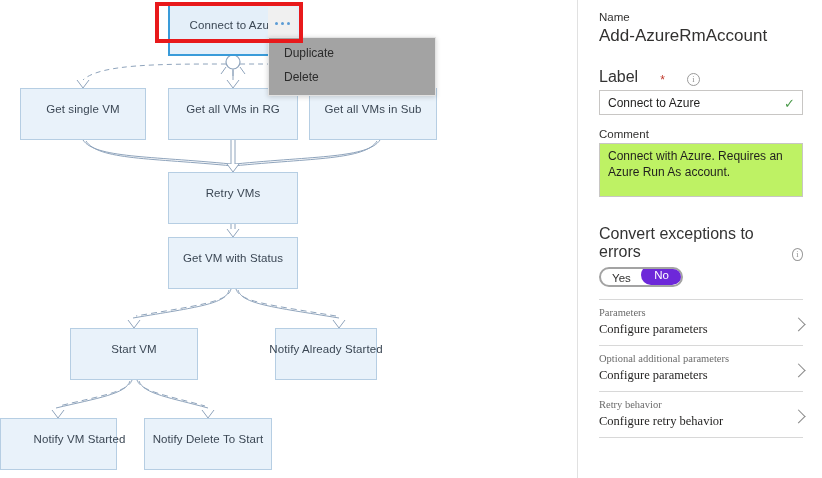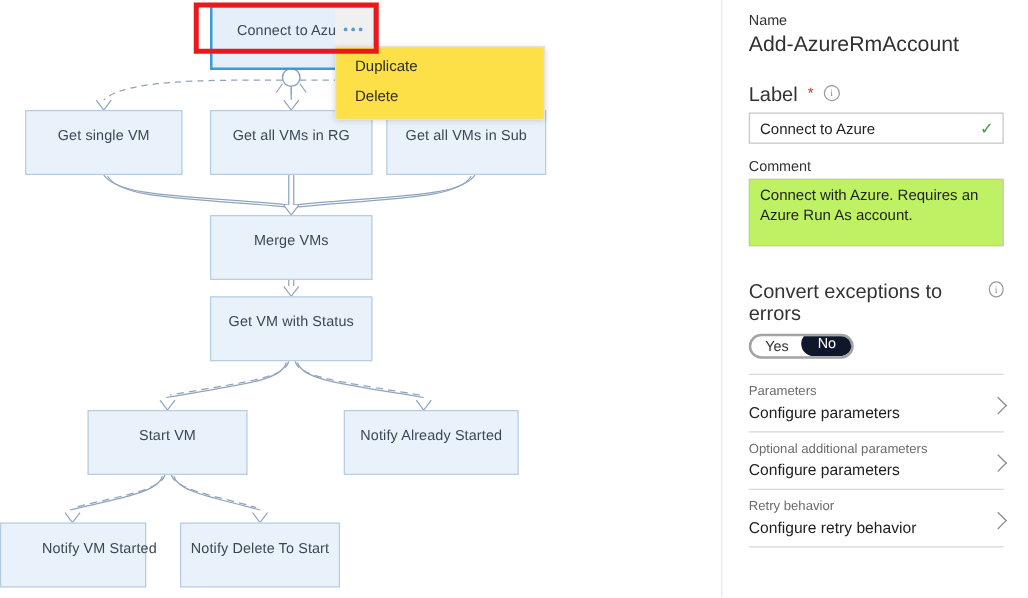--- a/index.html
+++ b/index.html
@@ -71,21 +71,21 @@
     width: 3px; height: 3px;
     background: #5b9bd5;
     border-radius: 50%;
   }
 
   
   #context-menu {
     position: absolute;
     left: 268px; top: 37px;
     width: 166px; height: 54px;
-    background: #fde047;
+    background: #a3a3a3;
     border: 1px solid #e2e2e2;
     box-shadow: 0 1px 5px rgba(0,0,0,0.18);
     z-index: 9;
     padding-top: 3px;
   }
   .ctx-item {
     height: 24px;
     line-height: 24px;
     padding-left: 15px;
     font-size: 12px;
@@ -133,22 +133,22 @@
     color: #323130;
     margin-bottom: 3px;
   }
   .static-value {
     font-size: 17px;
     color: #323130;
     margin-bottom: 22px;
   }
   .label-row {
     display: flex;
-    align-items: flex-start;
-    gap: 8px;
+    align-items: flex-end;
+    gap: 22px;
     margin-bottom: 4px;
   }
   .req-star { color: #c0392b; font-size: 12px; line-height: 1; }
 
   .info-icon {
     width: 11px; height: 11px;
     border: 1px solid #9a9a9a;
     border-radius: 50%;
     display: inline-flex;
     align-items: center;
@@ -211,34 +211,35 @@
   .toggle-opt {
     flex: 1;
     text-align: center;
     font-size: 11.5px;
     height: 100%;
     line-height: 18px;
     color: #323130;
     cursor: pointer;
   }
   .toggle-opt.active {
-    background: #0f172a;
+    background: #6d28d9;
     color: #ffffff;
     border-radius: 10px;
     height: 20px;
     line-height: 20px;
     margin: 0 -1px;
   }
 
   
   .sep { height: 1px; background: #d8d8d8; }
   .exp-row {
     position: relative;
     padding: 7px 0 8px 0;
     cursor: pointer;
+    font-family: Liberation Serif, serif;
   }
   .exp-sub {
     font-size: 10.5px;
     color: #6b6b6b;
     margin-bottom: 4px;
   }
   .exp-main {
     font-size: 12.5px;
     color: #201f1e;
   }
@@ -304,29 +305,29 @@
   <div class="node" style="left: 20px; top: 88px; width: 126px; height: 52px;">
       <span>Get single VM</span>
     </div>
   <div class="node" style="left: 168px; top: 88px; width: 130px; height: 52px;">
       <span>Get all VMs in RG</span>
     </div>
   <div class="node" style="left: 309px; top: 88px; width: 128px; height: 52px;">
       <span>Get all VMs in Sub</span>
     </div>
   <div class="node" style="left: 168px; top: 172px; width: 130px; height: 52px;">
-      <span>Merge VMs</span>
+      <span>Retry VMs</span>
     </div>
   <div class="node" style="left: 168px; top: 237px; width: 130px; height: 52px;">
       <span>Get VM with Status</span>
     </div>
   <div class="node" style="left: 70px; top: 328px; width: 128px; height: 52px;">
       <span>Start VM</span>
     </div>
-  <div class="node" style="left: 275px; top: 328px; width: 140px; height: 52px;">
+  <div class="node" style="left: 275px; top: 328px; width: 102px; height: 52px;">
       <span>Notify Already Started</span>
     </div>
   <div class="node" style="left: 0px; top: 418px; width: 117px; height: 52px; padding-left: 42px;">
       <span>Notify VM Started</span>
     </div>
   <div class="node" style="left: 144px; top: 418px; width: 128px; height: 52px;">
       <span>Notify Delete To Start</span>
     </div>
 
   <div id="node-menu-btn">

